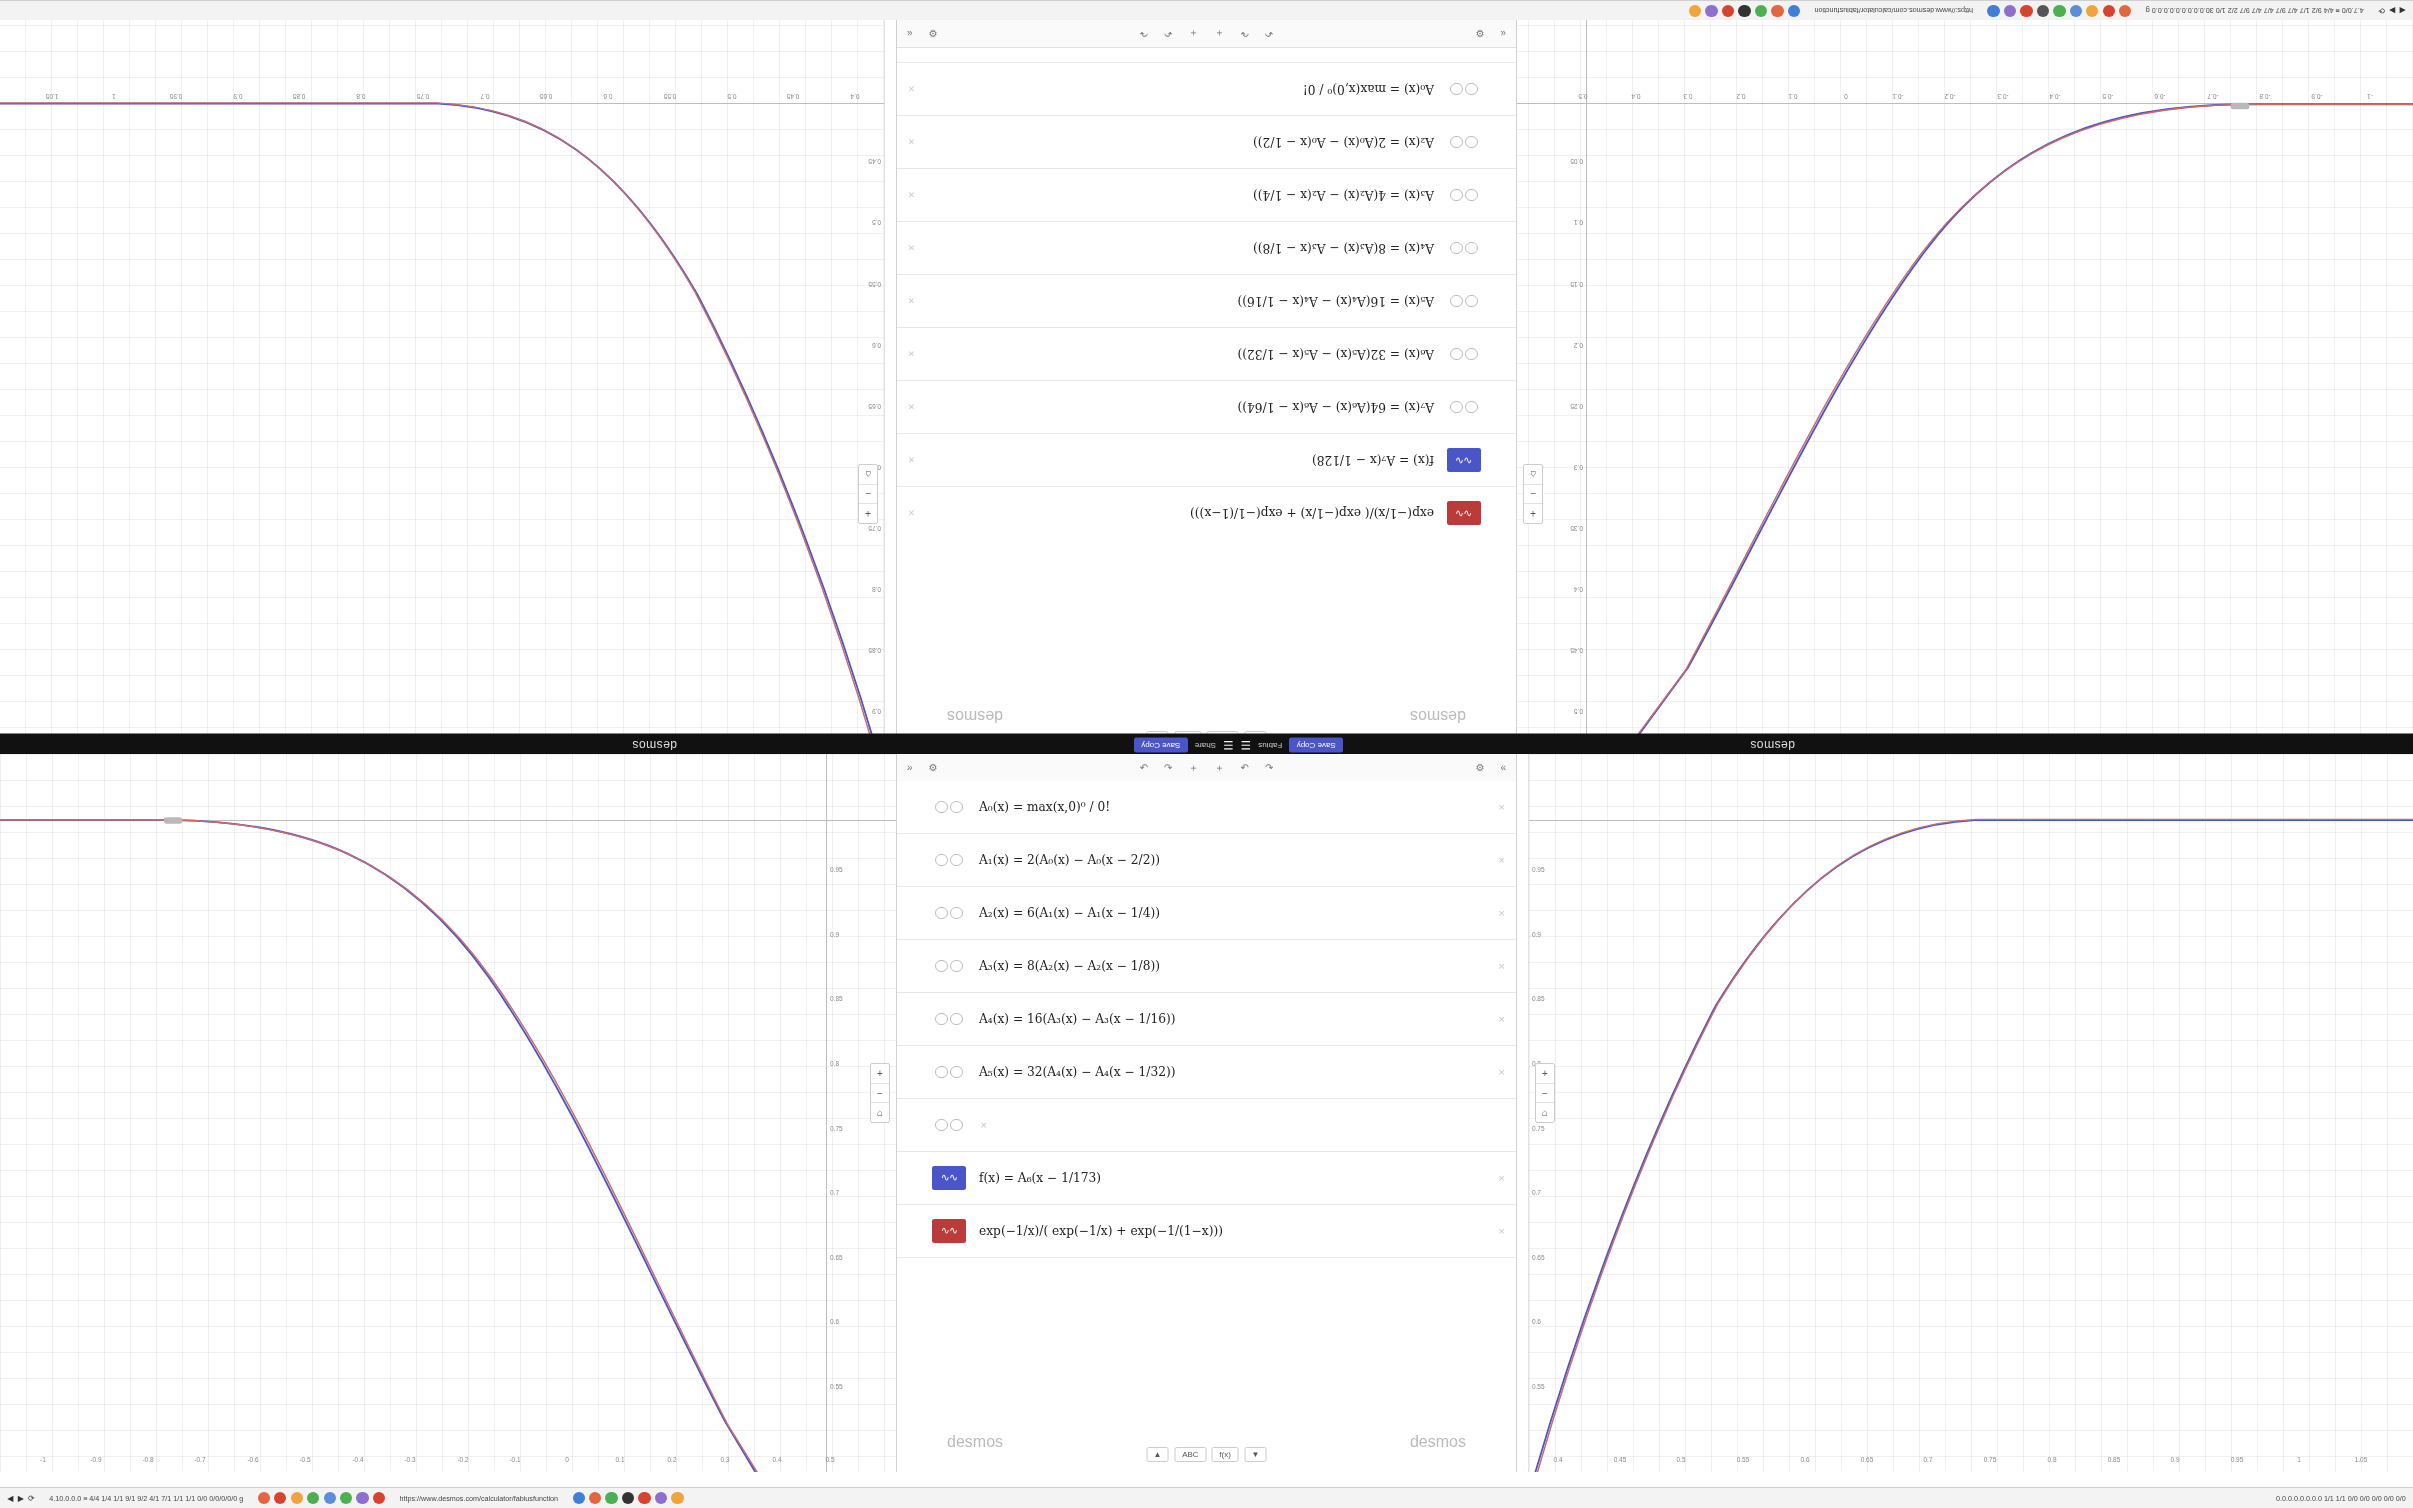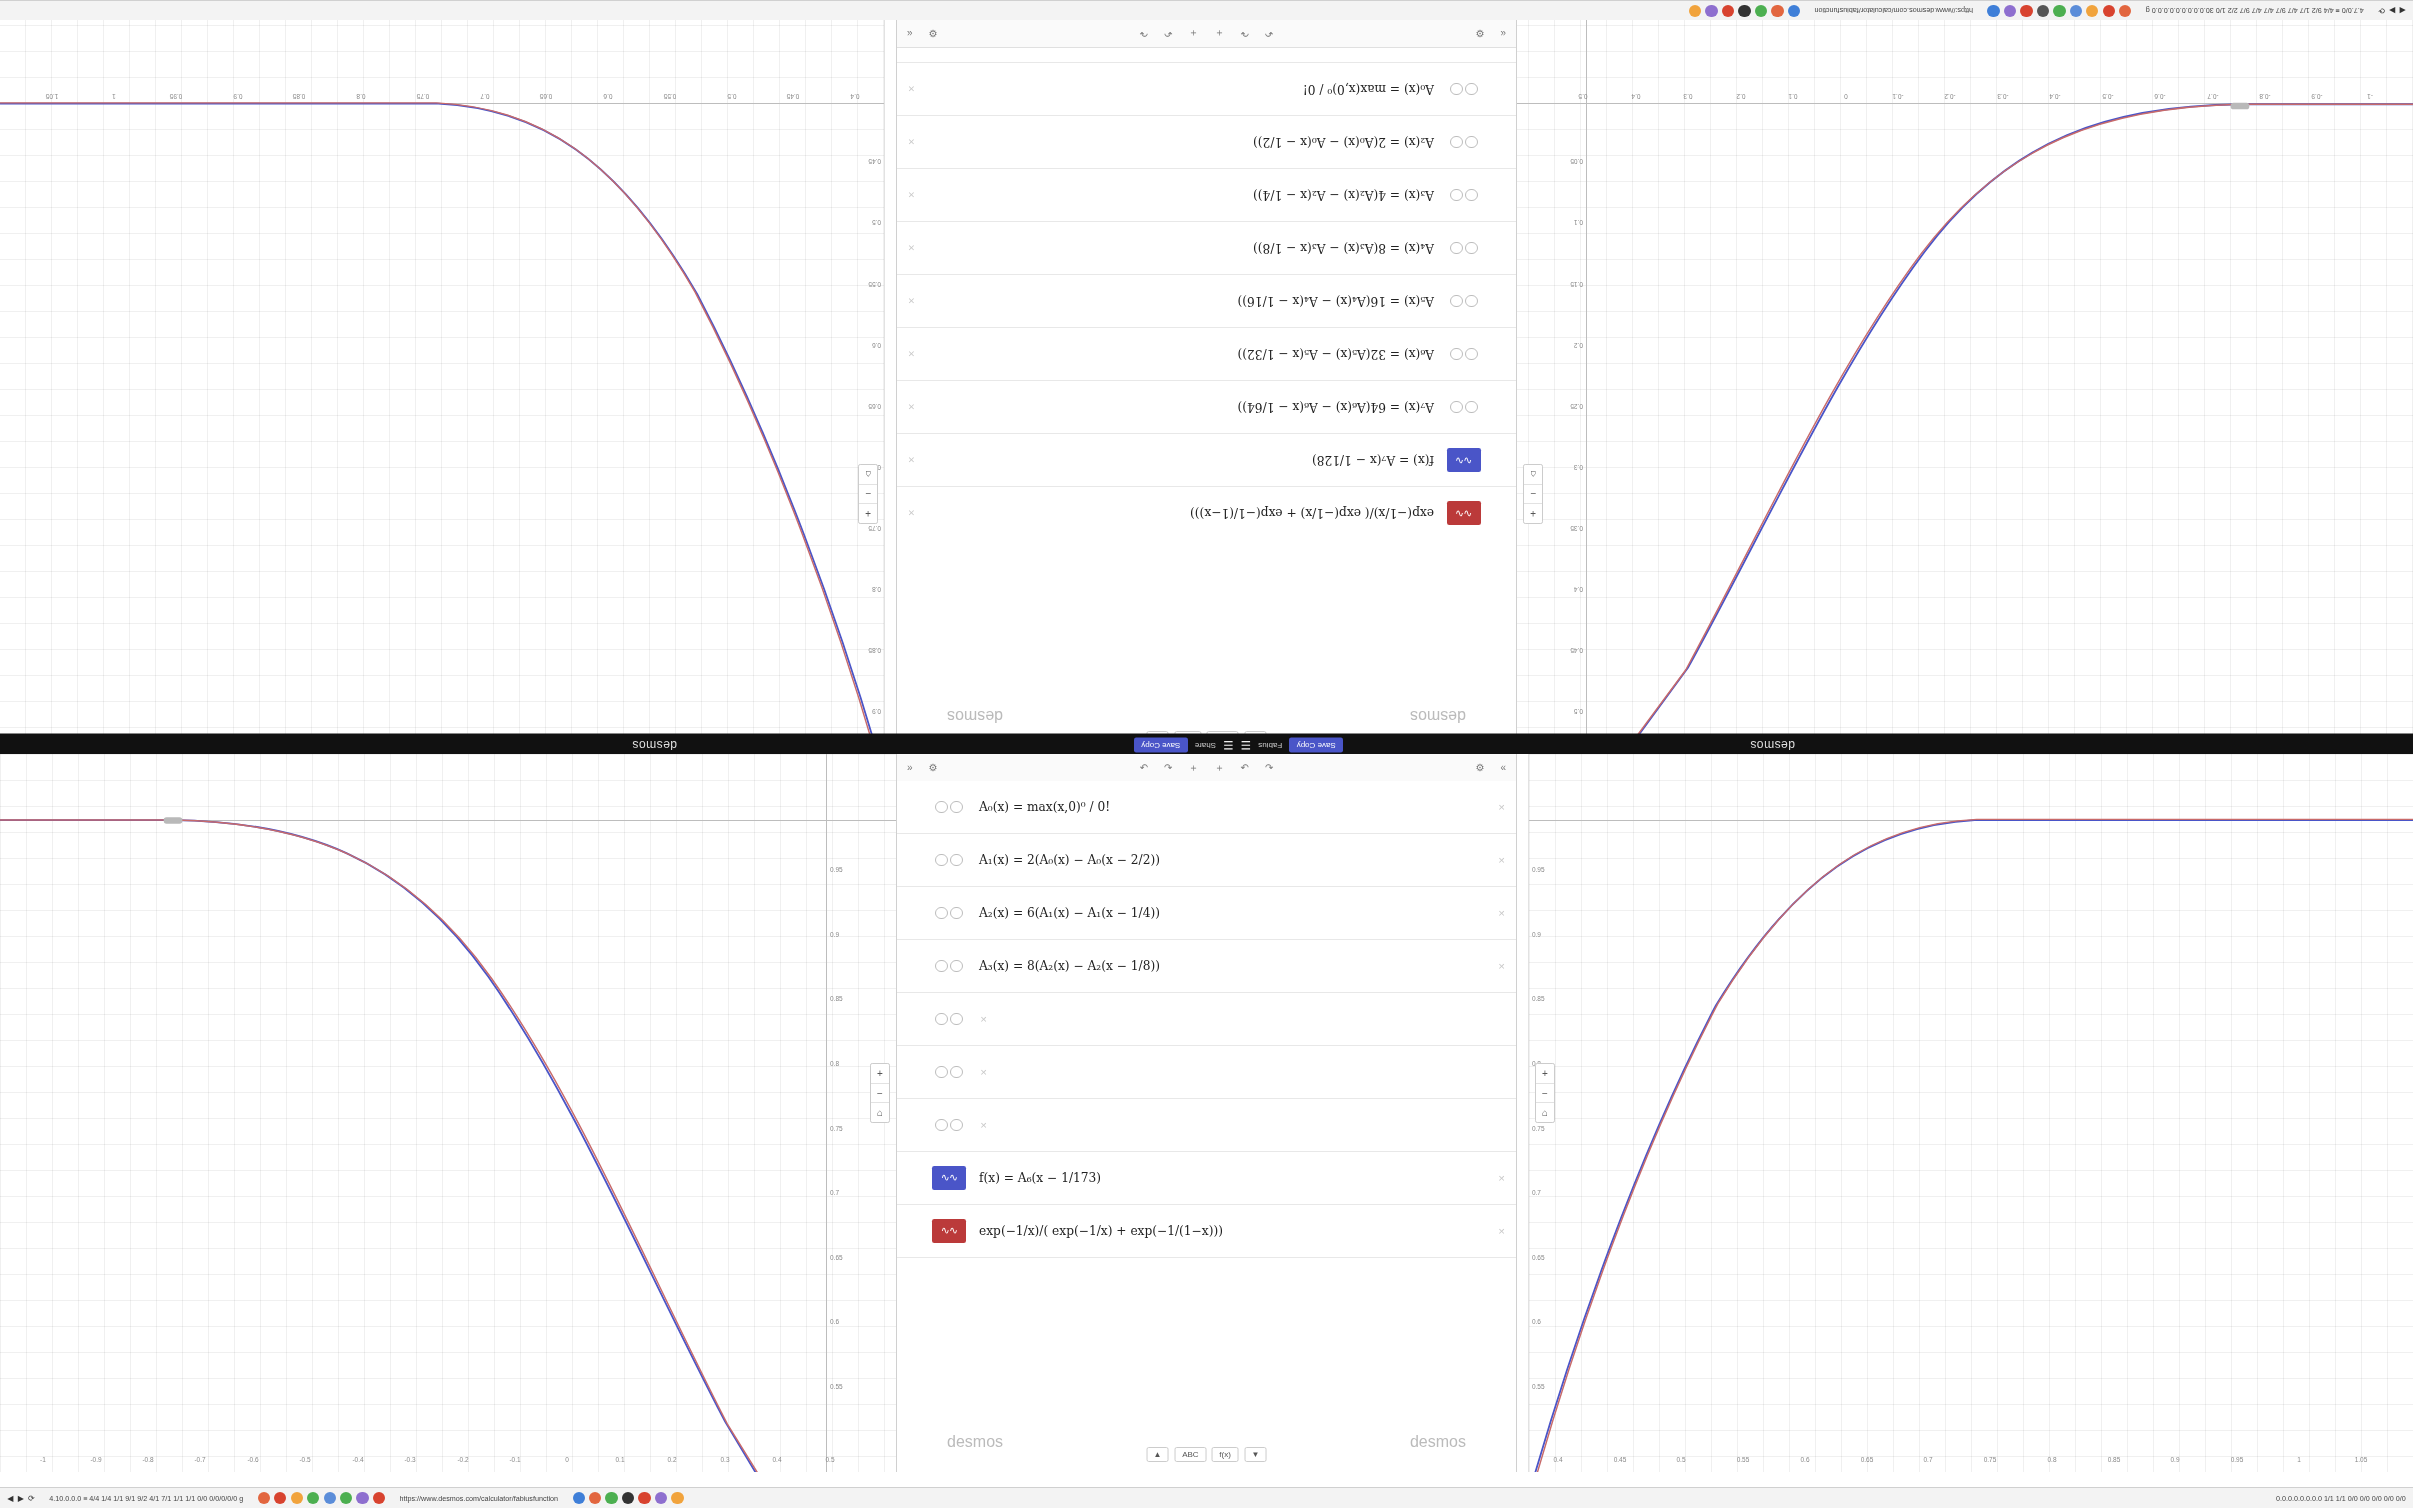--- a/index.html
+++ b/index.html
@@ -520,31 +520,33 @@
         </div>
 
         <div class="exprow">
           <div class="num"></div>
           <div class="swatch">
               <div class="circlepair">
                 <i class="circ"></i>
                 <i class="circ"></i>
               </div>
             </div>
-          <div class="x">×</div>
-        </div>
-
-        <div class="exprow">
-          <div class="num"></div>
-          <div class="swatch">
-              <div class="circlepair">
-                <i class="circ"></i>
-                <i class="circ"></i>
-              </div>
-            </div>
+          <div class="math">A₄(x) = 16(A₃(x) − A₃(x − 1/16))</div>
+          <div class="x">×</div>
+        </div>
+
+        <div class="exprow">
+          <div class="num"></div>
+          <div class="swatch">
+              <div class="circlepair">
+                <i class="circ"></i>
+                <i class="circ"></i>
+              </div>
+            </div>
+          <div class="math">A₅(x) = 32(A₄(x) − A₄(x − 1/32))</div>
           <div class="x">×</div>
         </div>
 
         <div class="exprow">
           <div class="num"></div>
           <div class="swatch">
               <div class="circlepair">
                 <i class="circ"></i>
                 <i class="circ"></i>
               </div>

